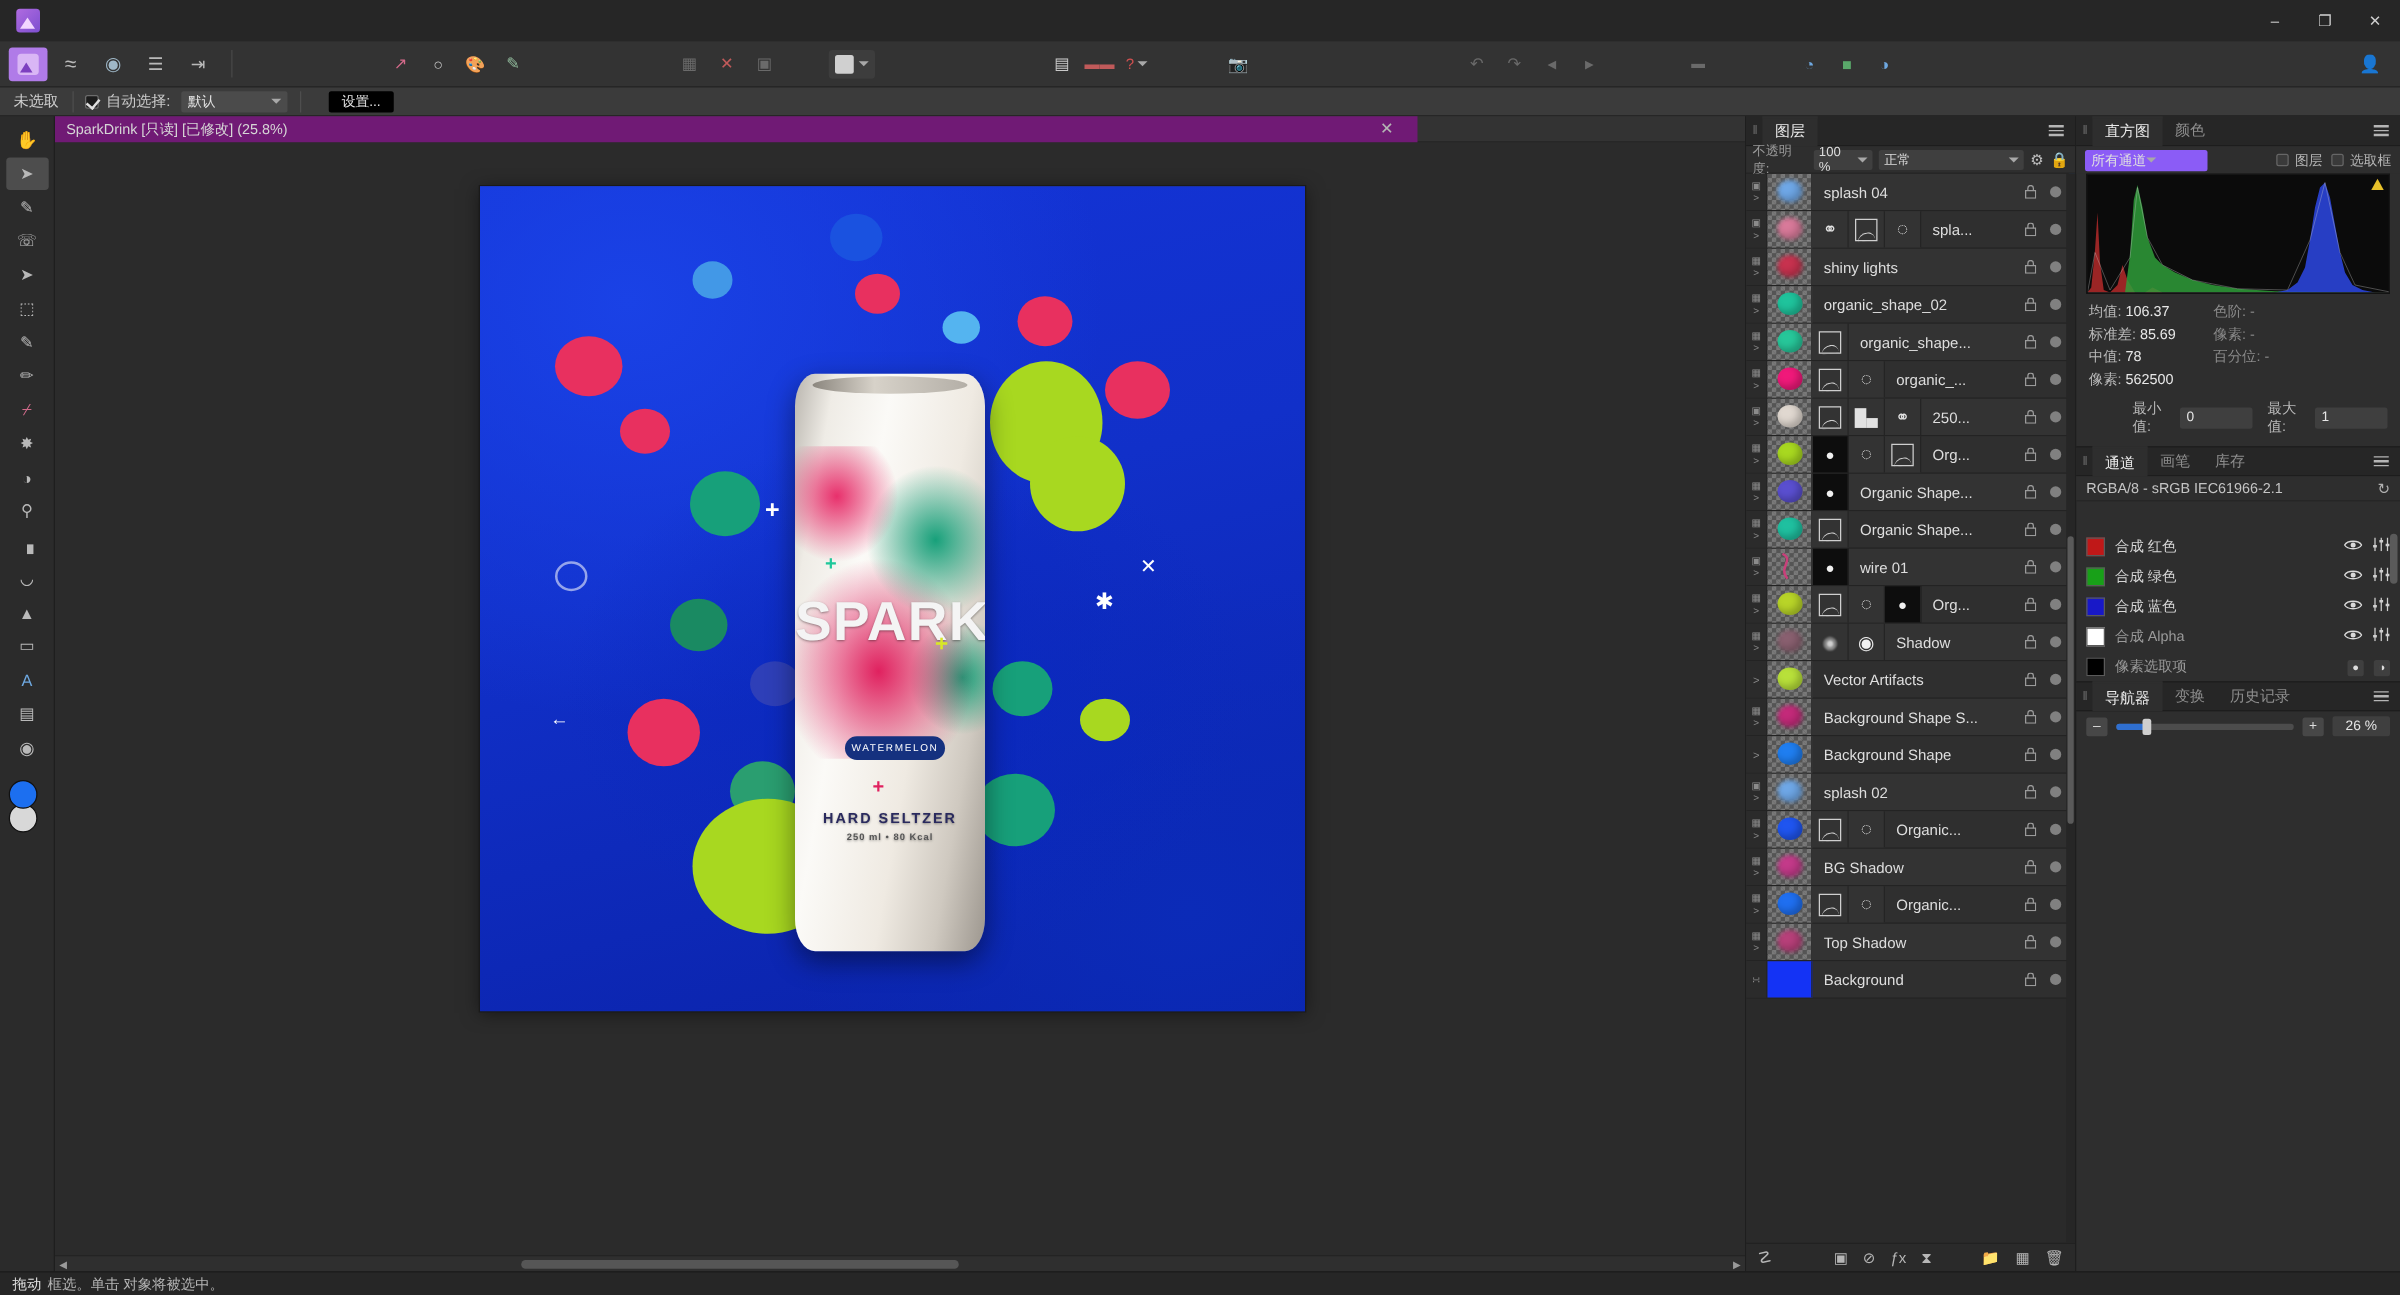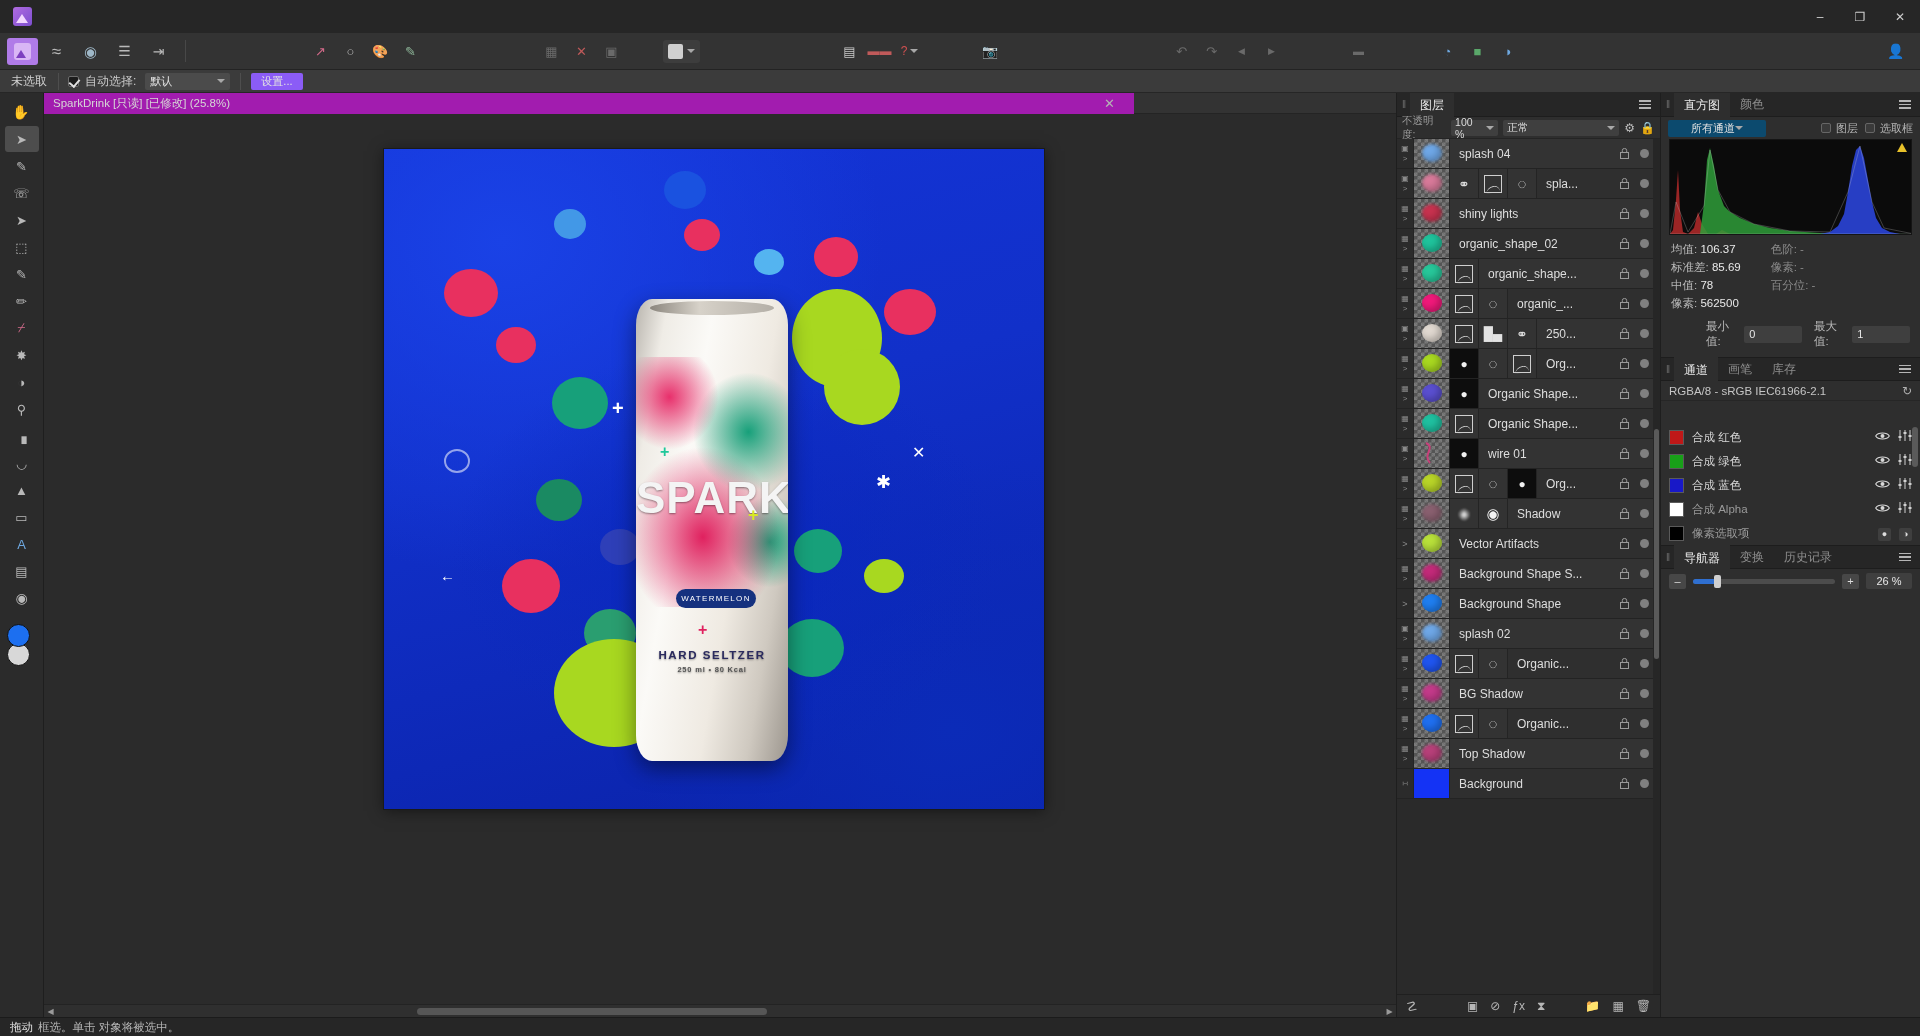--- a/index.html
+++ b/index.html
@@ -60,37 +60,37 @@
   .ctx-chk { display:flex; align-items:center; gap:6px; padding:0 9px; }
   .cbox { width:11px;height:11px;background:#1c1c1c;border:1px solid #6c6c6c;border-radius:2px; position:relative; }
   .cbox.checked::after {
     content:"";position:absolute;left:2px;top:0px;width:5px;height:8px;
     border-right:2px solid #e0e0e0;border-bottom:2px solid #e0e0e0;transform:rotate(40deg);
   }
   .ctx-select {
     width:85px;height:17px;background:#4b4b4b;border-radius:2px;display:flex;align-items:center;
     padding:0 5px;font-size:11px;color:#e2e2e2;justify-content:space-between;
   }
-  .ctx-btn { height:17px;background:#8b5cf6;border-radius:2px;display:flex;align-items:center;padding:0 10px;font-size:11px;color:#e2e2e2;margin-left:10px; }
+  .ctx-btn { height:17px;background:#000000;border-radius:2px;display:flex;align-items:center;padding:0 10px;font-size:11px;color:#e2e2e2;margin-left:22px; }
 
   
   .bodyrow { flex:1 1 auto; display:flex; min-height:0; }
 
   
   .tools { width:44px; background:#2b2b2b; border-right:1px solid #1e1e1e; padding-top:6px; display:flex; flex-direction:column; align-items:center; gap:1px; }
   .tool { width:34px;height:26px;border-radius:3px;display:flex;align-items:center;justify-content:center;color:#b9b9b9; }
   .tool.sel { background:#4d4d4d; }
   .swatch-stack { margin-top:12px; position:relative; width:30px;height:42px; }
   .sw-a { position:absolute;left:0;top:0;width:23px;height:23px;border-radius:50%;background:#1c6ff0;border:1px solid #111; }
   .sw-b { position:absolute;left:0;top:19px;width:23px;height:23px;border-radius:50%;background:#d8d8d8;border:1px solid #111; }
 
   
   .canvasCol { flex:1 1 auto; display:flex; flex-direction:column; min-width:0; background:#2b2b2b; }
   .doctab { height:21px; background:#333333; border-bottom:1px solid #242424; display:flex; align-items:center; }
-  .doctab-inner { display:flex; align-items:center; height:21px; padding:0 9px; background:#a21caf; font-size:11.5px; color:#d6d6d6; gap:10px; max-width:1090px; }
+  .doctab-inner { display:flex; align-items:center; height:21px; padding:0 9px; background:#701a75; font-size:11.5px; color:#d6d6d6; gap:10px; max-width:1090px; }
   .doctab-x { color:#b4b4b4; font-size:13px; margin-left:auto; padding-right:10px; }
   .viewport { flex:1 1 auto; position:relative; background:#2b2b2b; overflow:hidden; }
   .artboard {
     position:absolute; left:340px; top:35px; width:660px; height:660px;
     box-shadow:0 0 0 1px #1a1a1a, 0 2px 14px rgba(0,0,0,.5);
     overflow:hidden;
     background:
       radial-gradient(ellipse 60% 46% at 52% 62%, rgba(10,40,190,.92), rgba(10,40,190,0) 70%),
       radial-gradient(ellipse 80% 70% at 18% 14%, #1a42e6, rgba(26,66,230,0) 72%),
       radial-gradient(ellipse 70% 60% at 86% 88%, #0b2bb8, rgba(11,43,184,0) 70%),
@@ -160,21 +160,21 @@
   .lr-vis { width:22px; display:flex; align-items:center; justify-content:center; }
   .visdot { width:9px;height:9px;border-radius:50%;background:#808080; }
   .lr-stripe { width:5px; }
   .lscroll { position:absolute; right:0; top:0; bottom:0; width:7px; background:#262626; }
   .lsthumb { position:absolute; right:1px; width:5px; background:#5a5a5a; border-radius:3px; }
   .layer-bottom { height:23px; background:#2a2a2a; border-top:1px solid #1f1f1f; display:flex; align-items:center; gap:12px; padding:0 9px; color:#b6b6b6; }
   .lb-ic { display:flex; align-items:center; justify-content:center; }
 
   
   .histrow { height:22px; background:#2e2e2e; display:flex; align-items:center; gap:7px; padding:0 7px; }
-  .hist-select { width:98px;height:17px;background:#0c4a6e;border-radius:2px;display:flex;align-items:center;justify-content:center;padding:0 5px;font-size:11px;color:#e0e0e0; }
+  .hist-select { width:98px;height:17px;background:#8b5cf6;border-radius:2px;display:flex;align-items:center;justify-content:flex-start;padding:0 5px;font-size:11px;color:#e0e0e0; }
   .hist-chk { display:flex; align-items:center; gap:5px; font-size:11px; color:#b6b6b6; }
   .cbox2 { width:10px;height:10px;background:#3a3a3a;border:1px solid #666;border-radius:2px; }
   .histbox { height:96px; margin:0 8px; background:#0b0b0b; position:relative; overflow:hidden; border:1px solid #151515; }
   .warnTri { position:absolute; right:4px; top:3px; width:0;height:0;border-left:5px solid transparent;border-right:5px solid transparent;border-bottom:9px solid #e8c12a; }
   .statgrid { padding:7px 10px 4px 10px; display:flex; gap:30px; }
   .statcol { display:flex; flex-direction:column; gap:3px; font-size:11.5px; }
   .stat-k { color:#b9b9b9; }
   .stat-v { color:#e8e8e8; }
   .stat-dim { color:#8a8a8a; }
   .minmax { display:flex; align-items:center; gap:6px; padding:4px 10px 8px 10px; }

